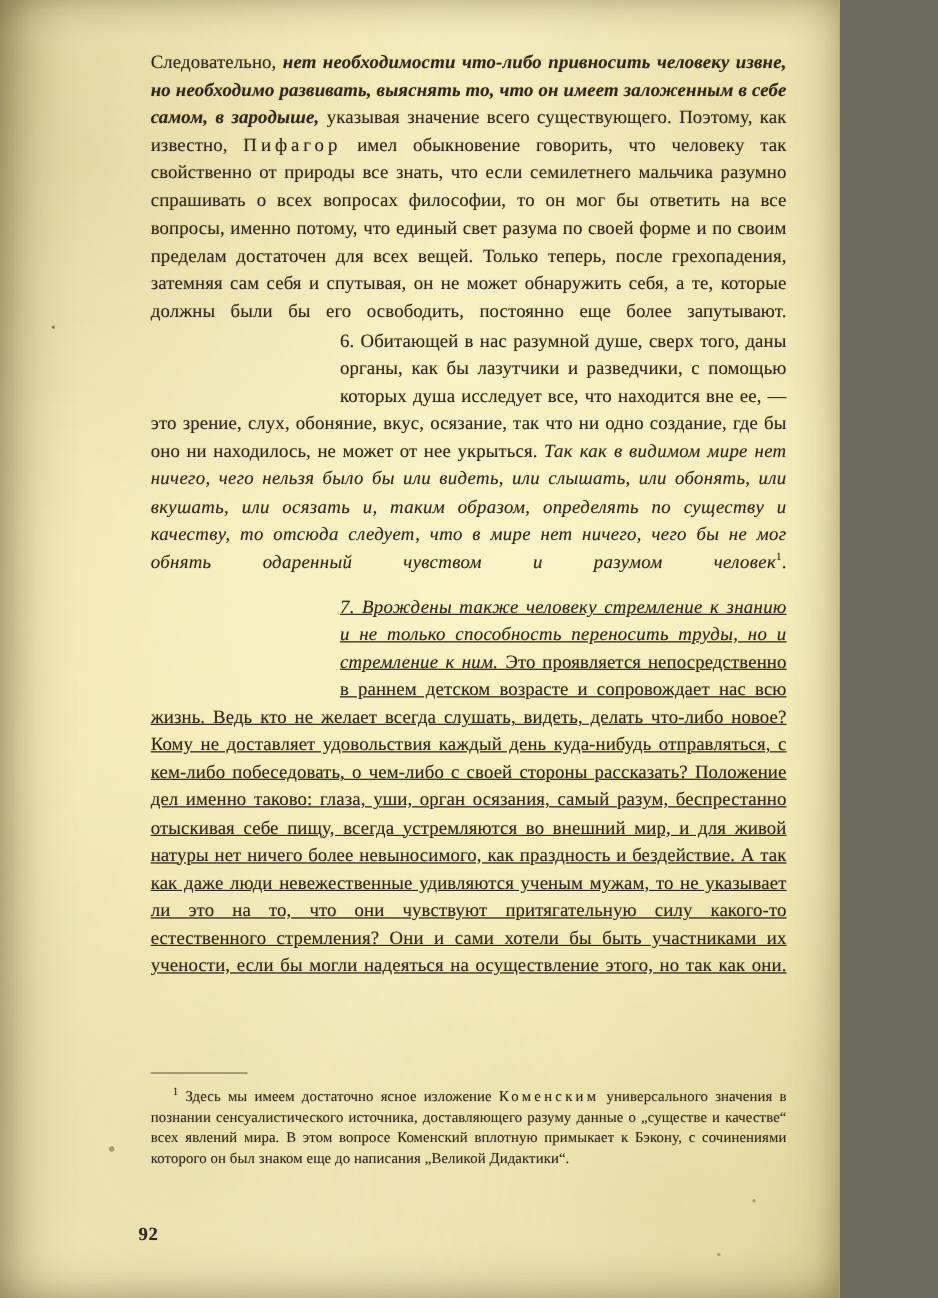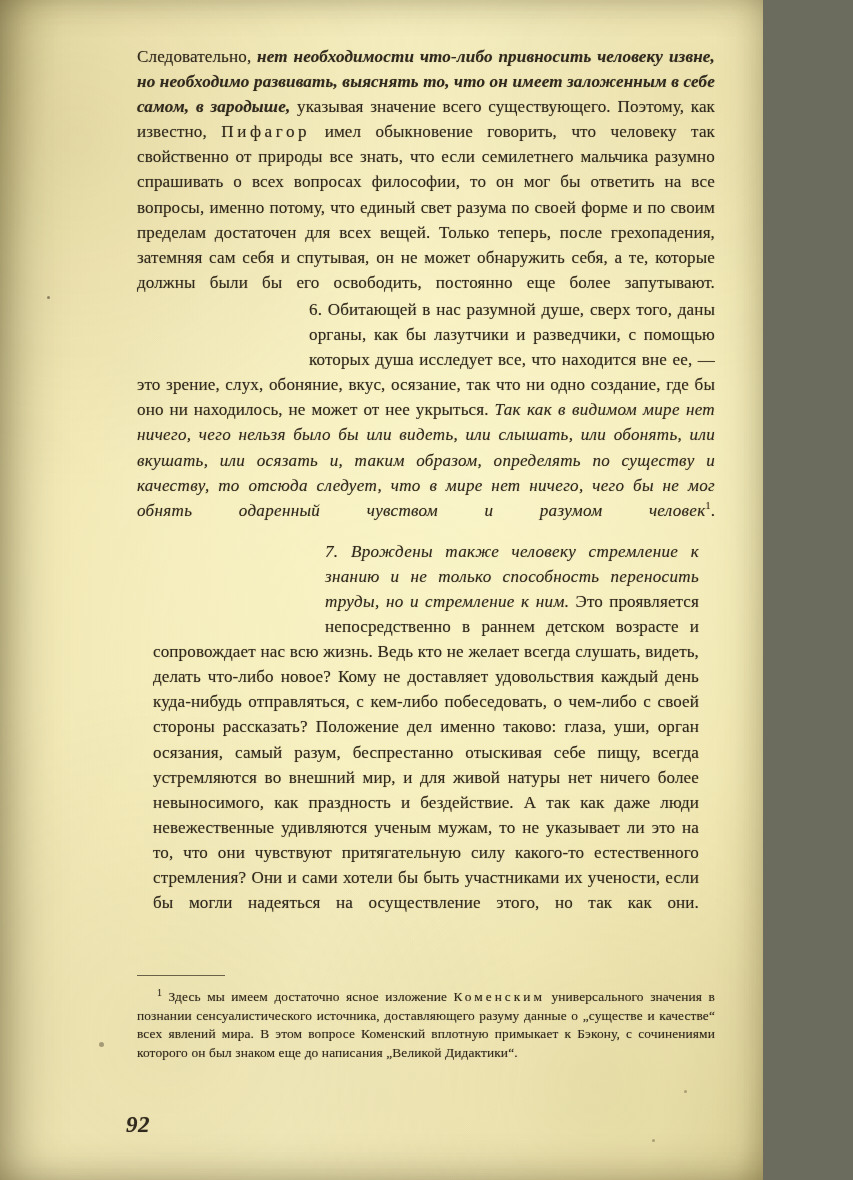--- a/index.html
+++ b/index.html
@@ -104,22 +104,21 @@
     text-shadow: 0 0 1px rgba(60,45,20,0.4);
   }
   .footnote .fn-first { padding-left: 20px; }
   .footnote .spaced-s { letter-spacing: 3px; margin-top: 40px; }
 
   
   .folio {
     position: absolute;
     left: 126px;
     top: 1112px;
-    font-size: 23px;
-    font-style: italic;
+    font-size: 17px;
     font-weight: 700;
     letter-spacing: .4px;
     text-shadow: 0 0 1px rgba(60,45,20,0.4);
   }
 
   
   .speck {
     position: absolute;
     border-radius: 50%;
     background: #4e4430;
@@ -148,21 +147,21 @@
       <span class="spaced">Пифагор</span>
       <span>имел обыкновение говорить, что человеку так свойственно от природы все знать, что если семилетнего мальчика разумно спрашивать о всех вопросах философии, то он мог бы ответить на все вопросы, именно потому, что единый свет разума по своей форме и по своим пределам достаточен для всех вещей. Только теперь, после грехопадения, затемняя сам себя и спутывая, он не может обнаружить себя, а те, которые должны были бы его освободить, постоянно еще более запутывают.</span>
     </p>
 
     <p class="body-block just-full" style="margin: 2px 0px 16px;">
       <span style="float:left; width:172px; height:75px;"></span>
       <span>6. </span><span>Обитающей в нас разумной душе, сверх того, даны органы, как бы лазутчики и разведчики, с помощью которых душа исследует все, что находится вне ее, — это зрение, слух, обоняние, вкус, осязание, так что ни одно создание, где бы оно ни находилось, не может от нее укрыться.</span>
       <span class="it-light">Так как в видимом мире нет ничего, чего нельзя было бы или видеть, или слышать, или обонять, или вкушать, или осязать и, таким образом, определять по существу и качеству, то отсюда следует, что в мире нет ничего, чего бы не мог обнять одаренный чувством и разумом человек</span><span class="sup">1</span><span>.</span>
     </p>
 
-    <p class="body-block just-full" style="margin:16px;">
+    <p class="body-block just-full" style="margin:0;text-decoration:underline;">
       <span style="float:left; width:172px; height:95px;"></span>
       <span class="it-light">
         <span>7.</span>
         <span>Врождены также человеку стремление к знанию и не только способность переносить труды, но и стремление к ним.</span>
       </span>
       <span>Это проявляется непосредственно в раннем детском возрасте и сопровождает нас всю жизнь. Ведь кто не желает всегда слушать, видеть, делать что-либо новое? Кому не доставляет удовольствия каждый день куда-нибудь отправляться, с кем-либо побеседовать, о чем-либо с своей стороны рассказать? Положение дел именно таково: глаза, уши, орган осязания, самый разум, беспрестанно отыскивая себе пищу, всегда устремляются во внешний мир, и для живой натуры нет ничего более невыносимого, как праздность и бездействие. А так как даже люди невежественные удивляются ученым мужам, то не указывает ли это на то, что они чувствуют притягательную силу какого-то естественного стремления? Они и сами хотели бы быть участниками их учености, если бы могли надеяться на осуществление этого,  но так как они.</span>
     </p>
 
 
     </div>

